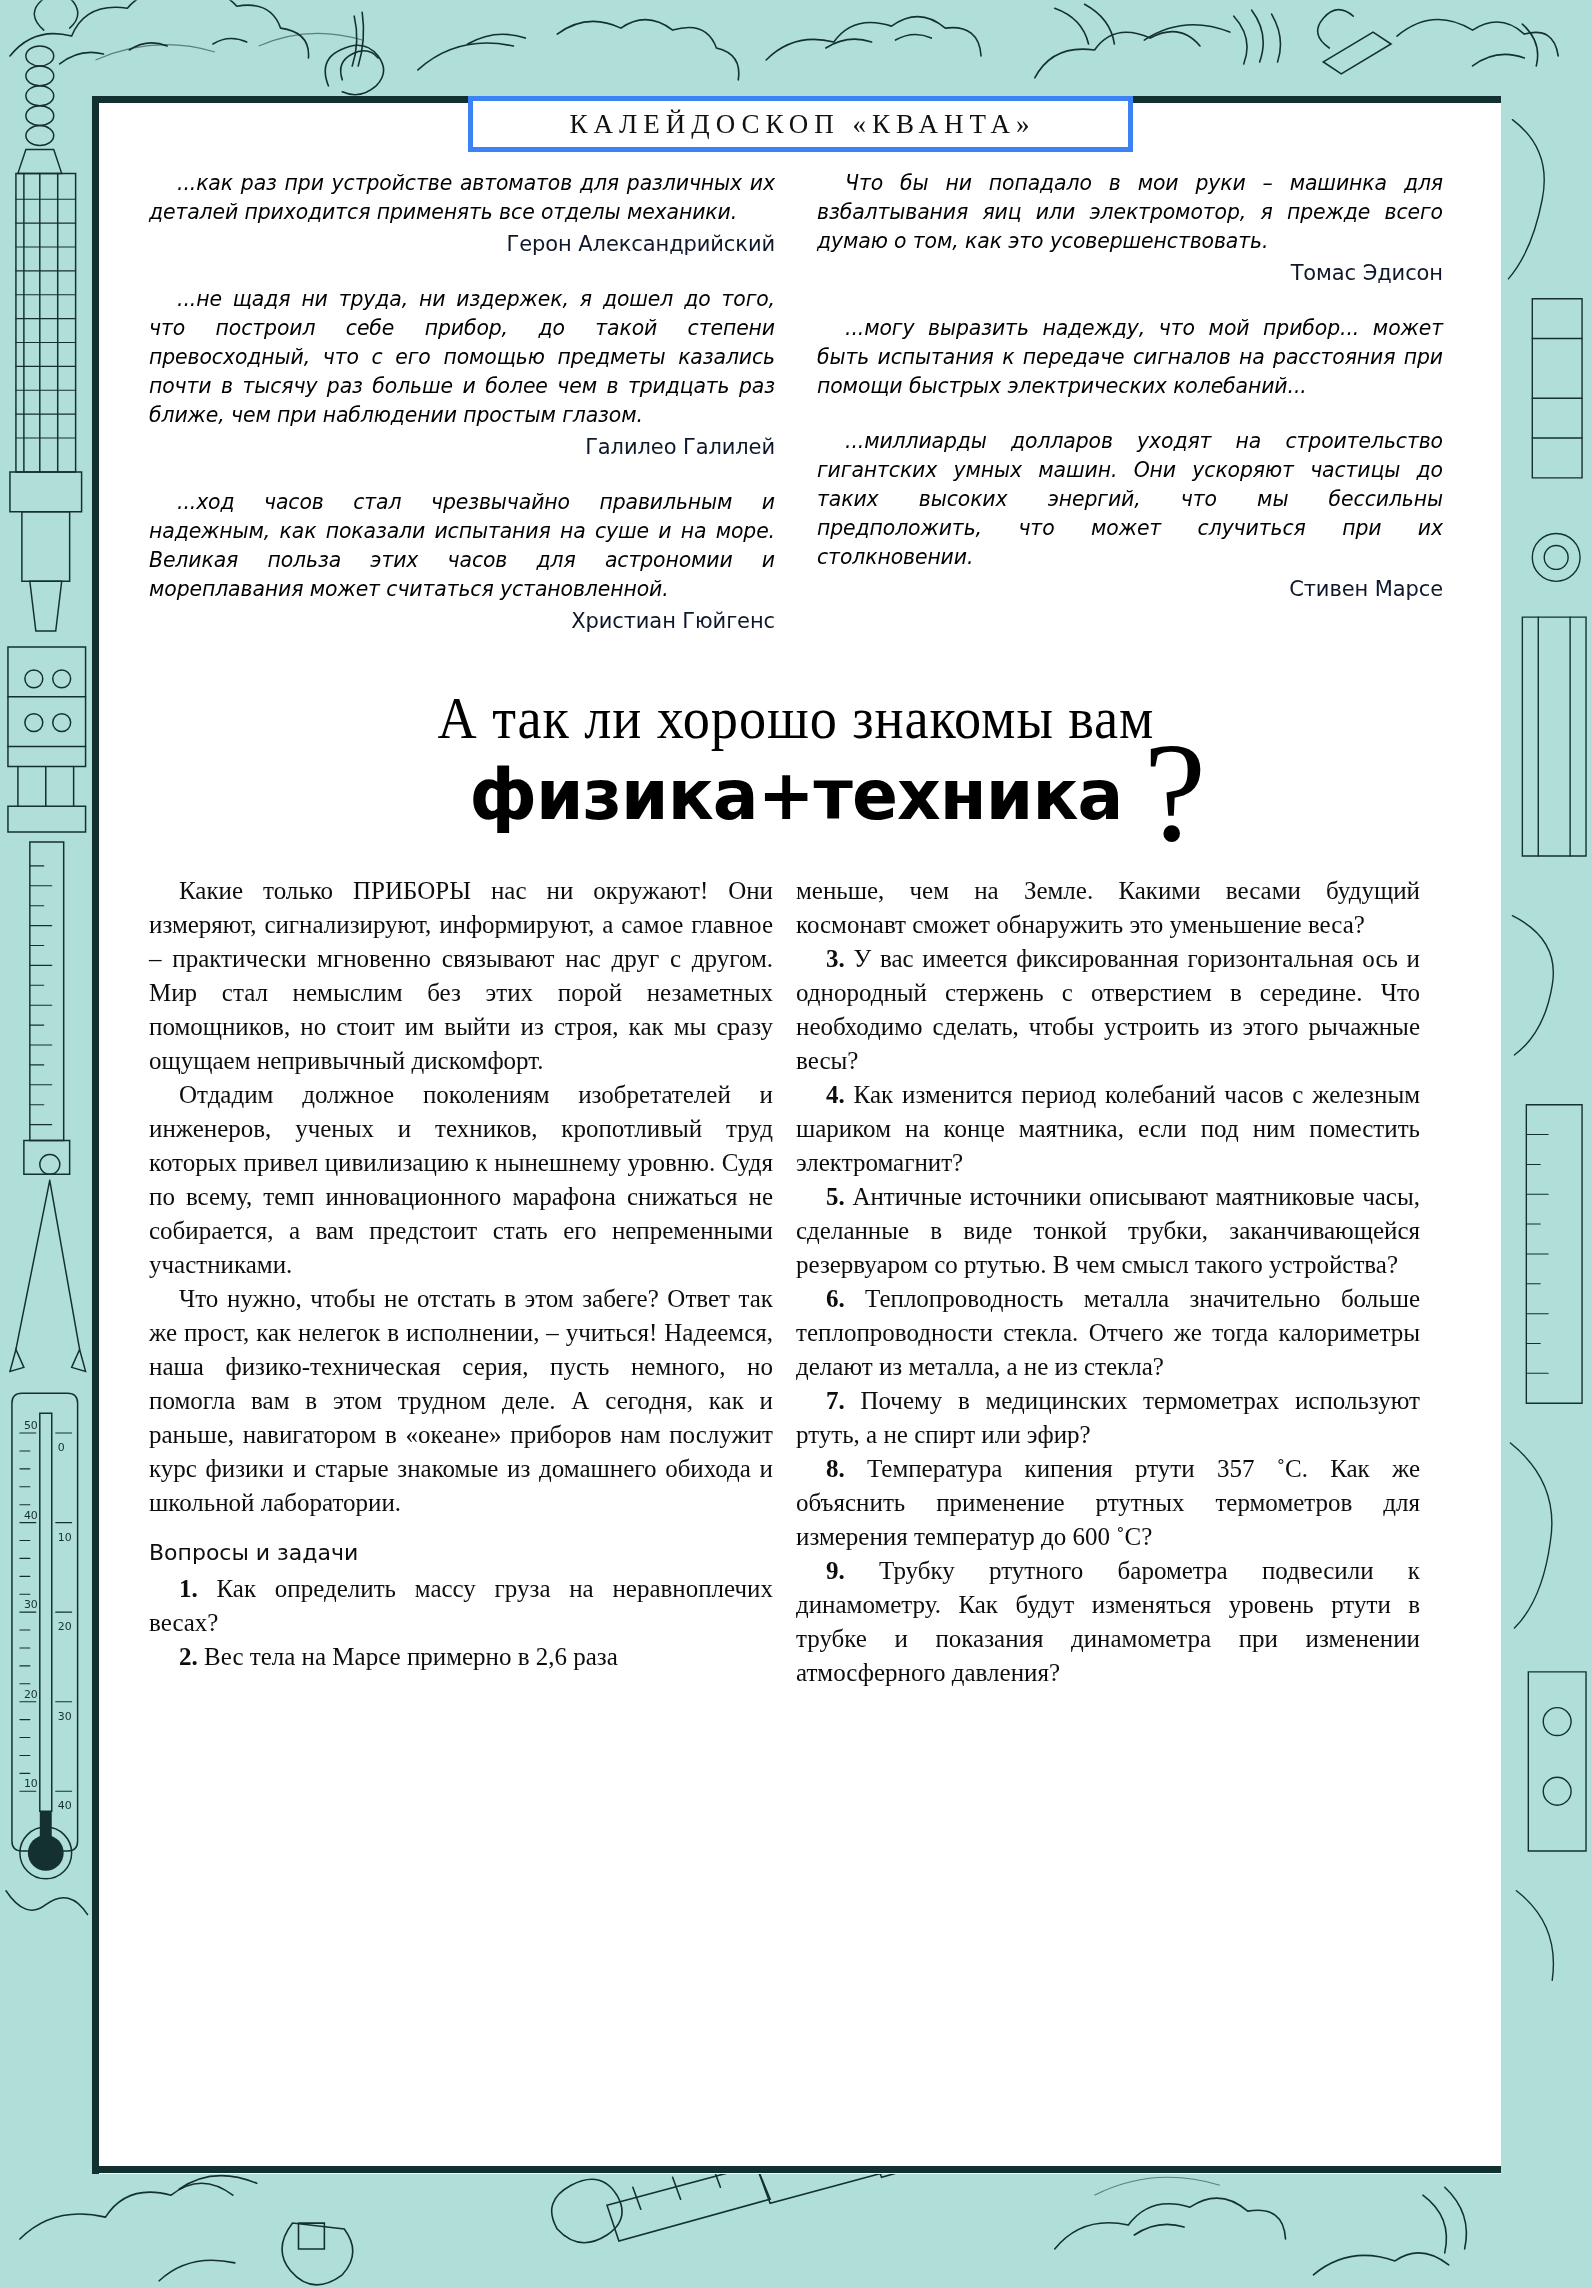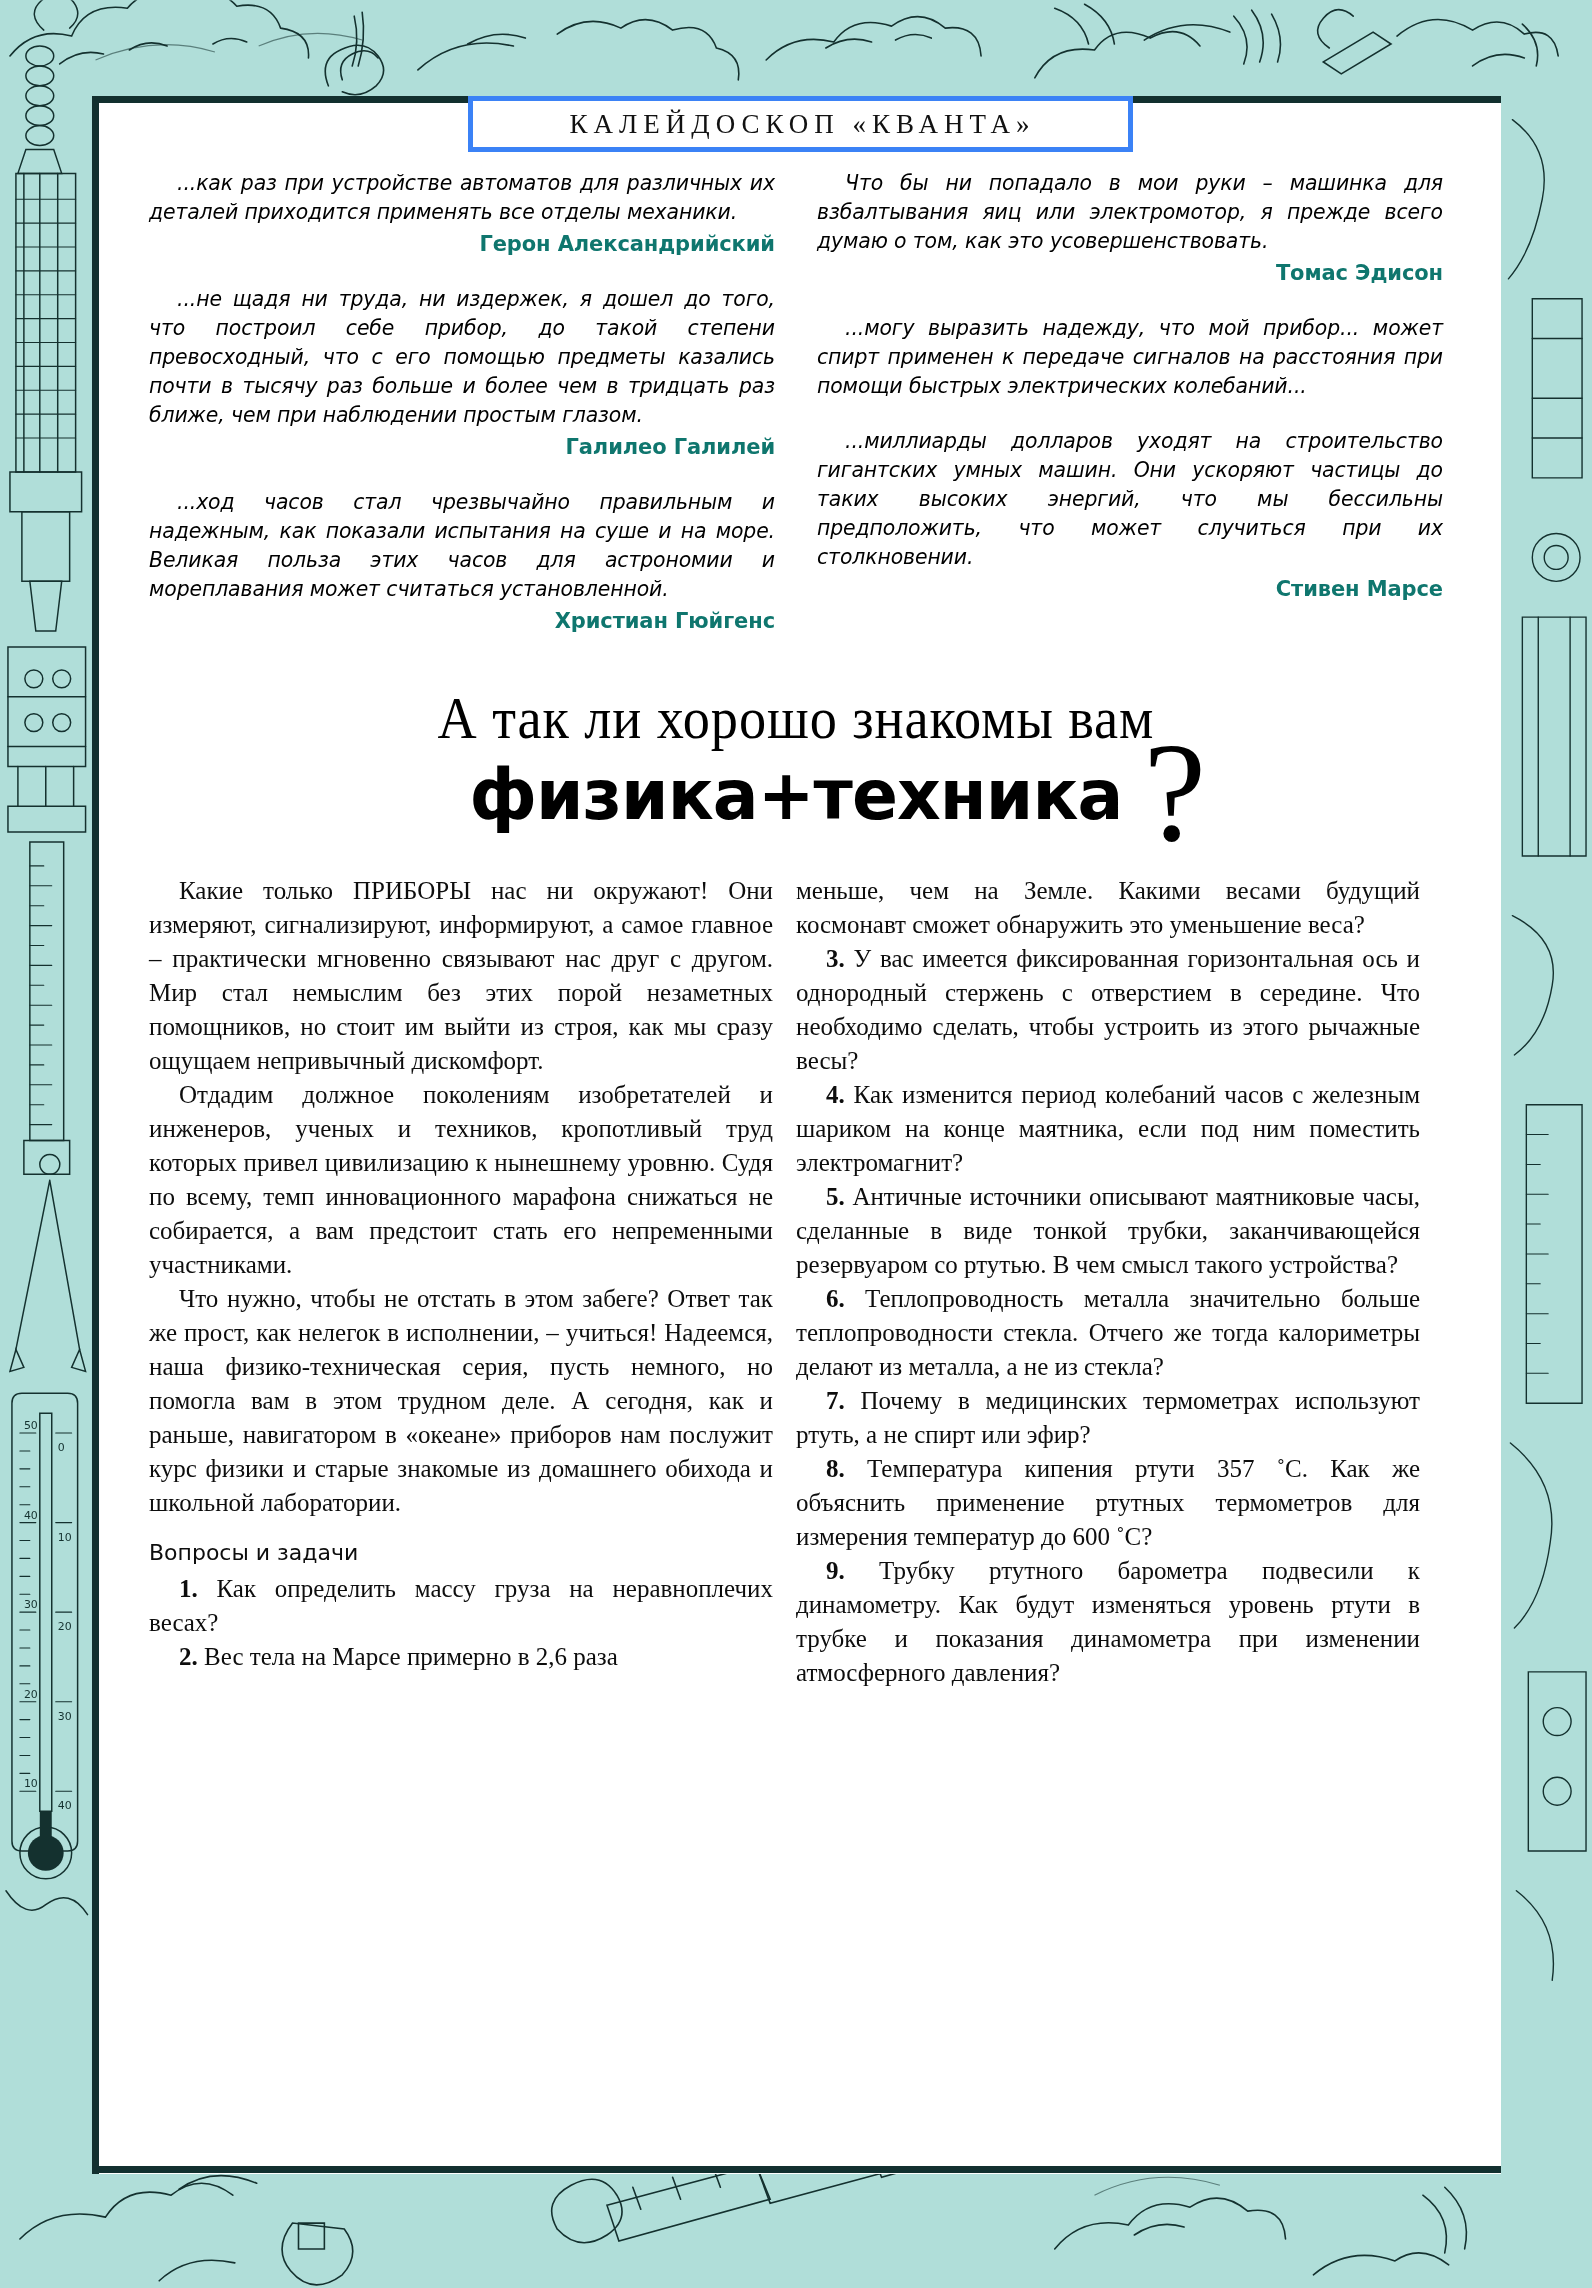--- a/index.html
+++ b/index.html
@@ -81,22 +81,21 @@
     letter-spacing:-0.1px;
   }
   .quote .attr{
     margin:2px 0 0 0;
     font-family:"DejaVu Sans", sans-serif;
     font-style:normal;
     font-size:21px;
     line-height:30px;
     text-align:right;
     text-indent:0;
-    color:#0f766e;
-    font-weight:bold;
+    color:#0f172a;
   }
 
   
   .headline{
     margin-top:22px;
     width:1294px;
     position:relative;
     height:184px;
   }
   .hl-line1{
@@ -347,21 +346,21 @@
         <p class="attr">Христиан Гюйгенс</p>
       </div>
     </div>
 
     <div class="qcol">
       <div class="quote">
         <p>Что бы ни попадало в мои руки – машинка для взбалтывания яиц или электромотор, я прежде всего думаю о том, как это усовершенствовать.</p>
         <p class="attr">Томас Эдисон</p>
       </div>
       <div class="quote">
-        <p>...могу выразить надежду, что мой прибор... может спирт применен к передаче сигналов на расстояния при помощи быстрых электрических колебаний...</p>
+        <p>...могу выразить надежду, что мой прибор... может быть испытания к передаче сигналов на расстояния при помощи быстрых электрических колебаний...</p>
       </div>
       <div class="quote">
         <p>...миллиарды долларов уходят на строительство гигантских умных машин. Они ускоряют частицы до таких высоких энергий, что мы бессильны предположить, что может случиться при их столкновении.</p>
         <p class="attr">Стивен Марсе</p>
       </div>
     </div>
 
   </div>
 
   <div class="headline">

